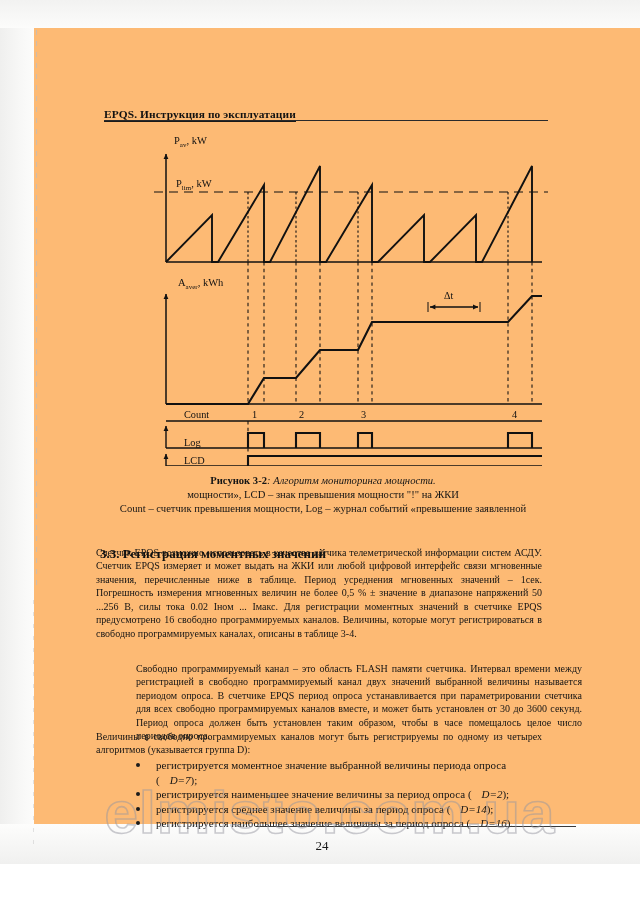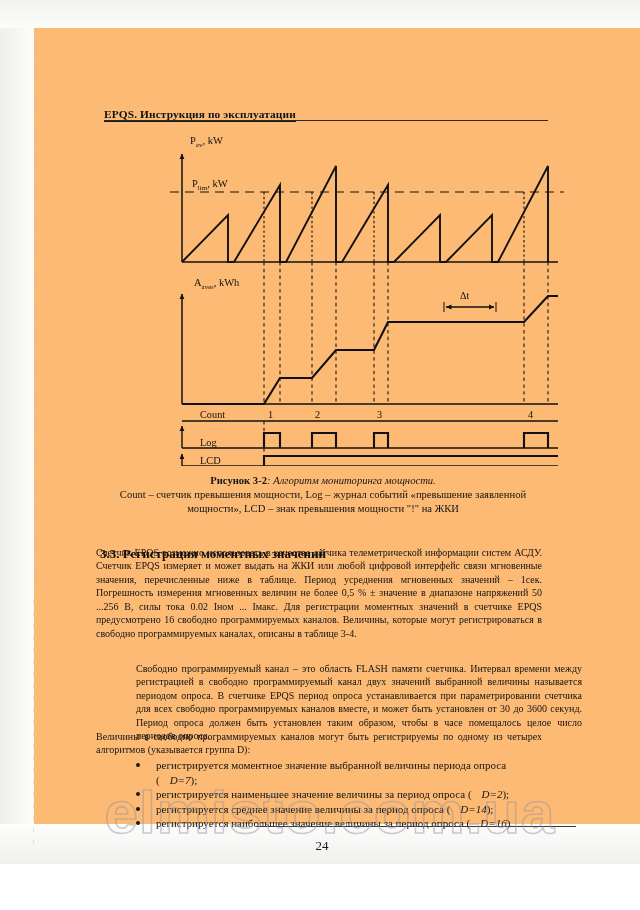--- a/index.html
+++ b/index.html
@@ -53,21 +53,21 @@
     font-weight: bold; font-size: 11.4px; color: #121212;
     letter-spacing: .1px; display: inline-block;
     border-bottom: 1.4px solid #1a1a1a; padding-bottom: 1px;
   }
   .doc-header .rule {
     position: absolute; left: 0; top: 16px; width: 444px;
     border-bottom: 1.1px solid #2a2a2a;
   }
 
   
-  .figure { position: absolute; left: 16px; top: 126px; width: 452px; height: 340px; }
+  .figure { position: absolute; left: 0; top: 126px; width: 452px; height: 340px; }
   .fig-svg { display: block; }
 
   
   .caption {
     position: absolute; left: 4px; top: 474px; width: 446px;
     text-align: center; font-size: 10.6px; color: #151515; line-height: 14.2px;
   }
   .caption .cap-line1 { font-style: italic; }
   .caption .cap-line1 b { font-style: normal; font-weight: bold; }
   .caption .cap-rest { font-style: normal; }
@@ -236,22 +236,22 @@
           <line x1="70" y1="340" x2="446" y2="340" stroke="#111" stroke-width="1.3"></line>
           <text x="88" y="338" font-family="Liberation Serif, serif" font-size="10.3" fill="#111">LCD</text>
           <path d="M152,340 L152,330 L446,330" fill="none" stroke="#111" stroke-width="2.1"></path>
           <line x1="152" y1="295" x2="152" y2="330" stroke="#111" stroke-width="1.05" stroke-dasharray="3.4 3.4"></line>
         </g>
       </svg>
     </div>
 
     <div class="caption">
       <div class="cap-line1"><b>Рисунок 3-2</b><span>: Алгоритм мониторинга мощности.</span></div>
+      <div class="cap-rest">мощности», LCD – знак превышения мощности "!" на ЖКИ</div>
       <div class="cap-rest">Count – счетчик превышения мощности, Log – журнал событий «превышение заявленной</div>
-      <div class="cap-rest">мощности», LCD – знак превышения мощности "!" на ЖКИ</div>
     </div>
 
     <div class="sect-head">3.3. Регистрация моментных значений</div>
 
     <div class="body-text" id="para1">Счетчик EPQS возможно использовать в качестве датчика телеметрической информации систем АСДУ. Счетчик EPQS измеряет и может выдать на ЖКИ или любой цифровой интерфейс связи мгновенные значения, перечисленные ниже в таблице. Период усреднения мгновенных значений – 1сек. Погрешность измерения мгновенных величин не более 0,5 % ± значение в диапазоне напряжений 50 ...256 В, силы тока 0.02 Iном ... Iмакс. Для регистрации моментных значений в счетчике EPQS предусмотрено 16 свободно программируемых каналов. Величины, которые могут регистрироваться в свободно программируемых каналах, описаны в таблице 3-4.</div>
     <div class="body-text" id="para2">Свободно программируемый канал – это область FLASH памяти счетчика. Интервал времени между регистрацией в свободно программируемый канал двух значений выбранной величины называется периодом опроса. В счетчике EPQS период опроса устанавливается при параметрировании счетчика для всех свободно программируемых каналов вместе, и может быть установлен от 30 до 3600 секунд. Период опроса должен быть установлен таким образом, чтобы в часе помещалось целое число периодов опроса.</div>
     <div class="body-text" id="para3">Величины в свободно программируемых каналов могут быть регистрируемы по одному из четырех алгоритмов (указывается группа D):</div>
 
     <ul class="bullets">
       <li>

